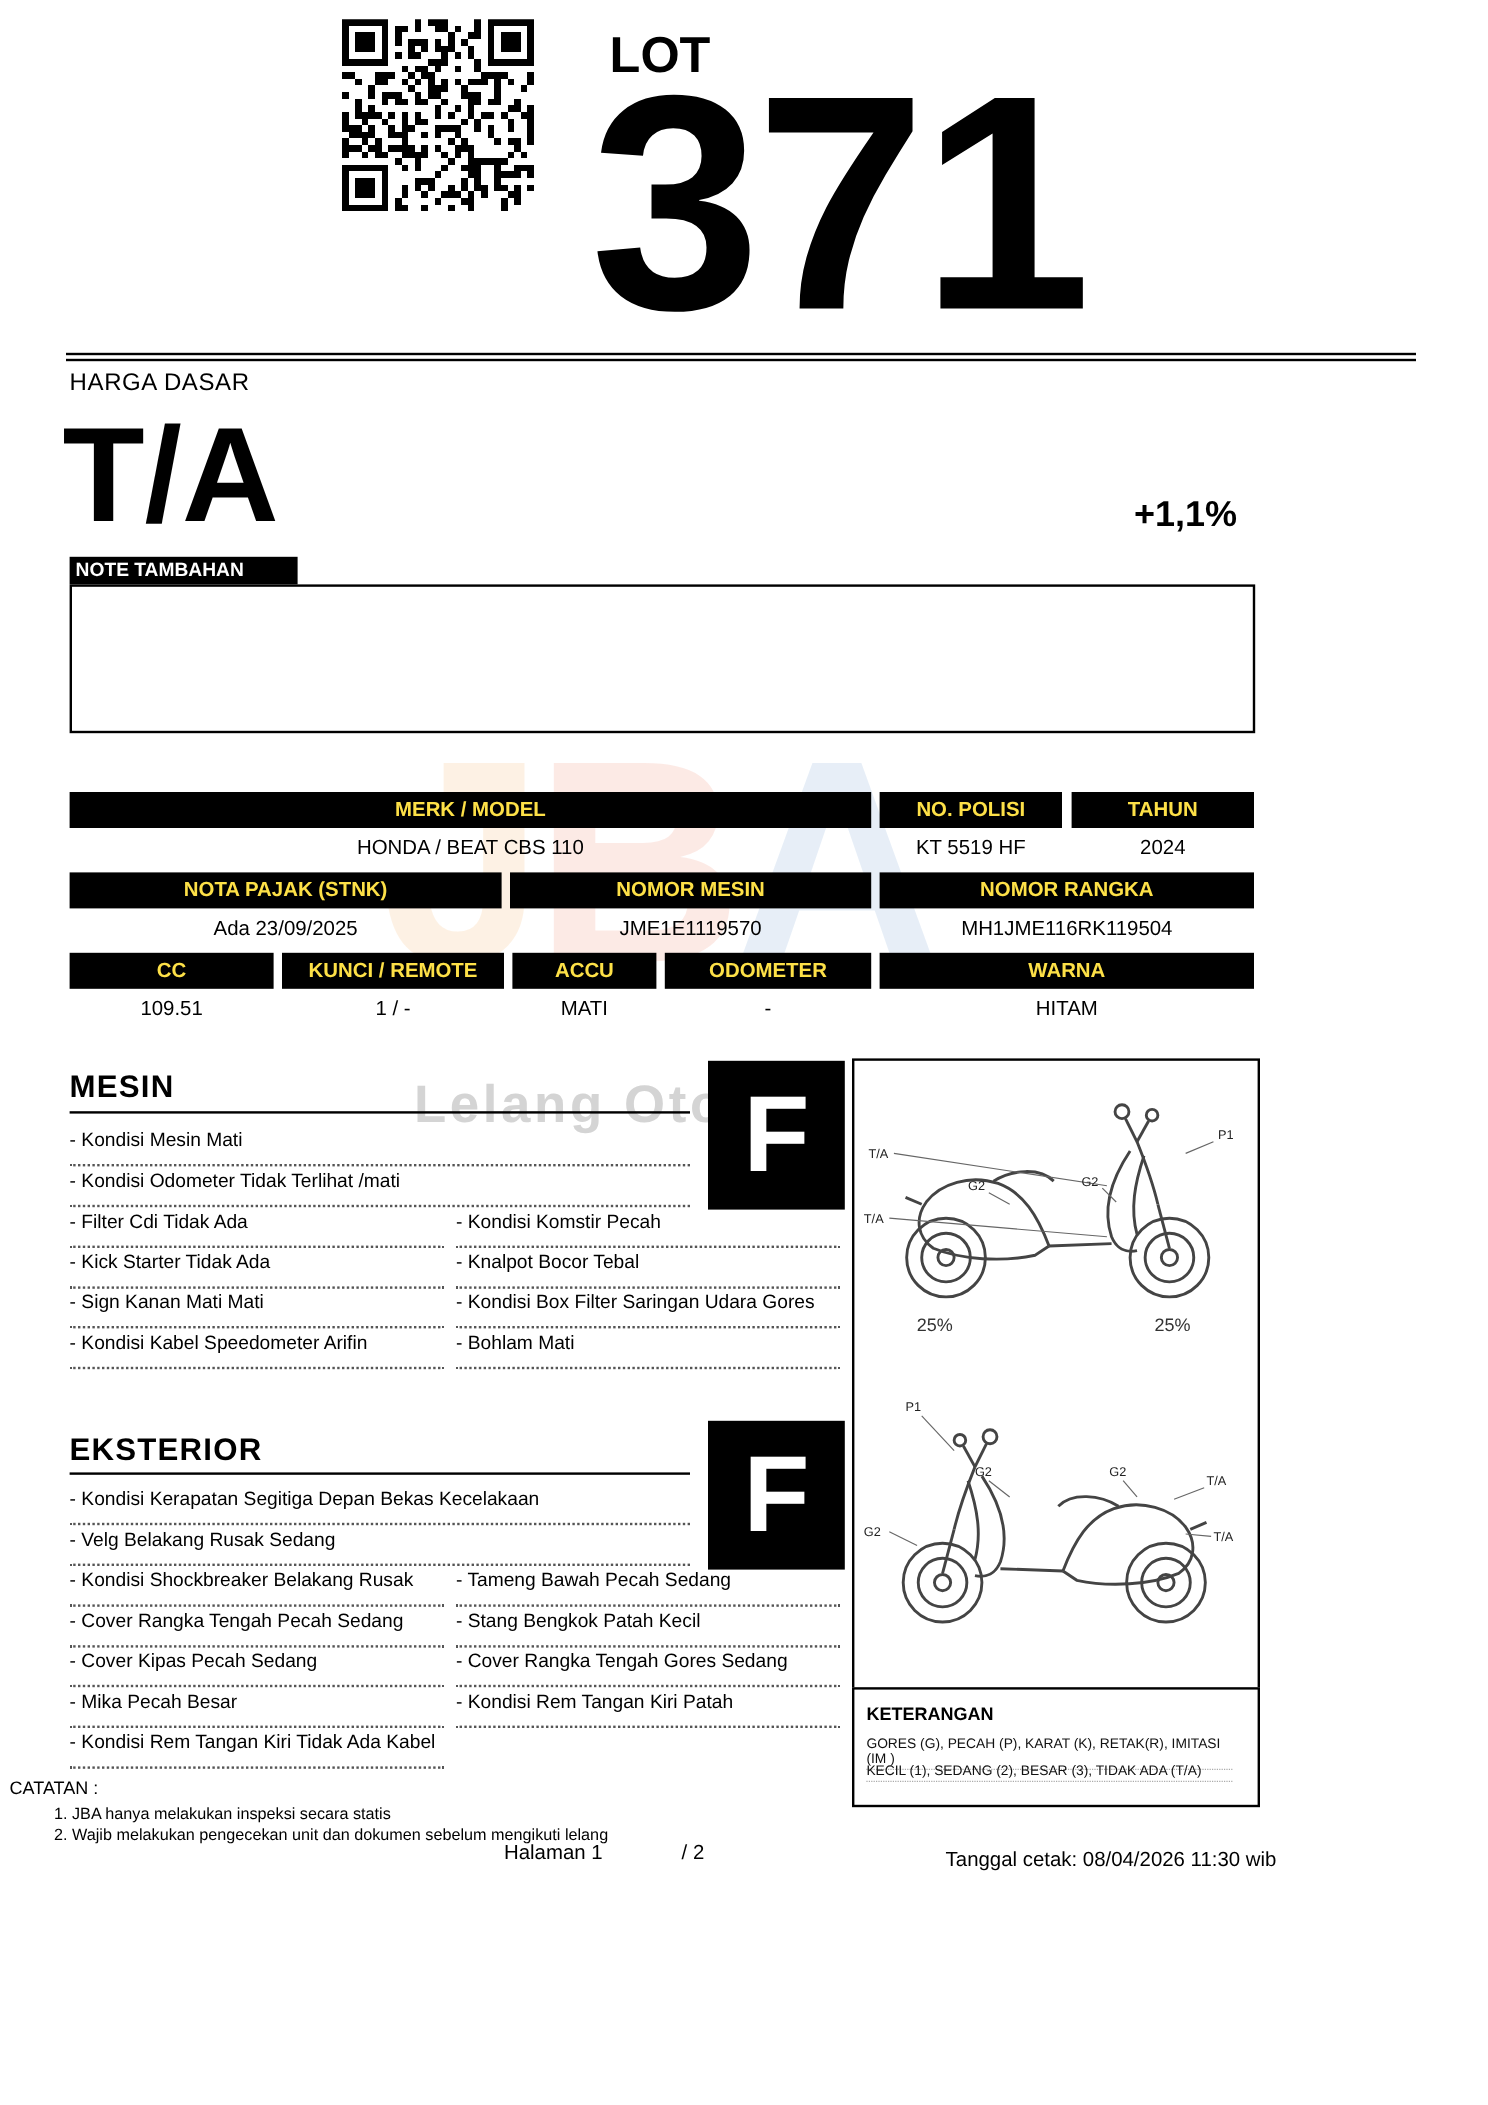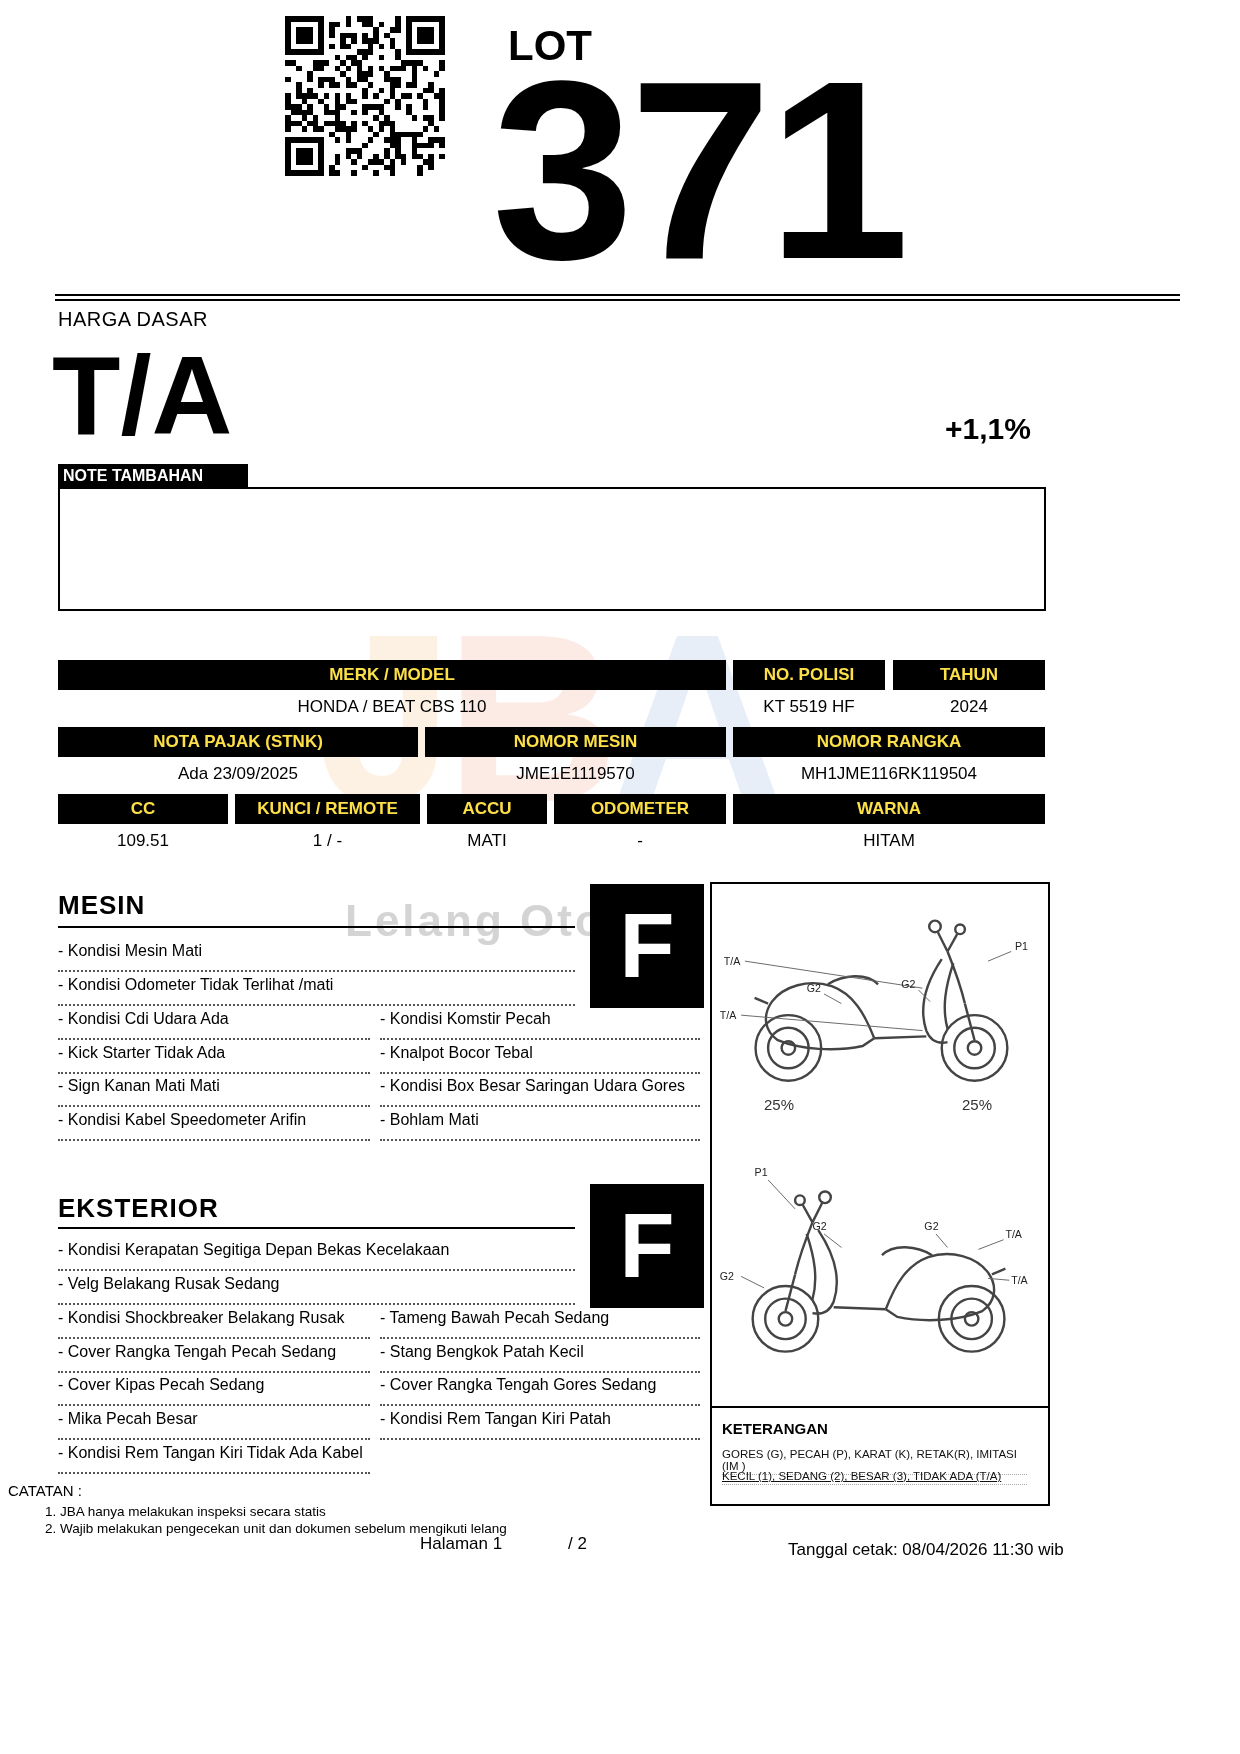--- a/index.html
+++ b/index.html
@@ -371,26 +371,26 @@
   <div class="abs td" style="left:235px; top:826px; width:185px;">1 / -</div>
   <div class="abs td" style="left:427px; top:826px; width:120px;">MATI</div>
   <div class="abs td" style="left:554px; top:826px; width:172px;">-</div>
   <div class="abs td" style="left:733px; top:826px; width:312px;">HITAM</div>
 
   <div class="abs sec-title" style="left:58px; top:890px;">MESIN</div>
   <div class="abs sec-rule" style="left:58px; top:926px; width:517px;"></div>
   <div class="abs grade" style="left:590px; top:884px; width:114px; height:124px;">F</div>
   <div class="abs item" style="left:58px; top:942px; width:517px;">- Kondisi Mesin Mati</div>
   <div class="abs item" style="left:58px; top:976px; width:517px;">- Kondisi Odometer Tidak Terlihat /mati</div>
-  <div class="abs item" style="left:58px;  top:1010px; width:312px;">- Kondisi Cdi Udara Ada</div>
+  <div class="abs item" style="left:58px;  top:1010px; width:312px;">- Filter Cdi Tidak Ada</div>
   <div class="abs item" style="left:380px; top:1010px; width:320px;">- Kondisi Komstir Pecah</div>
   <div class="abs item" style="left:58px;  top:1044px; width:312px;">- Kick Starter Tidak Ada</div>
   <div class="abs item" style="left:380px; top:1044px; width:320px;">- Knalpot Bocor Tebal</div>
   <div class="abs item" style="left:58px;  top:1077px; width:312px;">- Sign Kanan Mati Mati</div>
-  <div class="abs item" style="left:380px; top:1077px; width:320px;">- Kondisi Box Besar Saringan Udara Gores</div>
+  <div class="abs item" style="left:380px; top:1077px; width:320px;">- Kondisi Box Filter Saringan Udara Gores</div>
   <div class="abs item" style="left:58px;  top:1111px; width:312px;">- Kondisi Kabel Speedometer Arifin</div>
   <div class="abs item" style="left:380px; top:1111px; width:320px;">- Bohlam Mati</div>
 
   <div class="abs sec-title" style="left:58px; top:1193px;text-align:right;">EKSTERIOR</div>
   <div class="abs sec-rule" style="left:58px; top:1227px; width:517px;"></div>
   <div class="abs grade" style="left:590px; top:1184px; width:114px; height:124px;">F</div>
   <div class="abs item" style="left:58px; top:1241px; width:517px;">- Kondisi Kerapatan Segitiga Depan Bekas Kecelakaan</div>
   <div class="abs item" style="left:58px; top:1275px; width:517px;">- Velg Belakang Rusak Sedang</div>
   <div class="abs item" style="left:58px;  top:1309px; width:312px;">- Kondisi Shockbreaker Belakang Rusak</div>
   <div class="abs item" style="left:380px; top:1309px; width:320px;">- Tameng Bawah Pecah Sedang</div>
@@ -477,21 +477,21 @@
         <text x="300" y="92">T/A</text>
         <text x="4" y="136">G2</text>
         <text x="306" y="140">T/A</text>
       </g>
     </svg>
   </div>
 
   <div class="abs ket-box" style="left:710px; top:1406px; width:336px; height:96px;">
     <div class="abs ket-title" style="left:10px; top:12px;">KETERANGAN</div>
     <div class="abs ket-line" style="left:10px; top:40px;">GORES (G), PECAH (P), KARAT (K), RETAK(R), IMITASI (IM )</div>
-    <div class="abs ket-line" style="left:10px; top:62px;text-decoration:underline;">KECIL (1), SEDANG (2), BESAR (3), TIDAK ADA (T/A)</div>
+    <div class="abs ket-line" style="left:10px; top:62px;">KECIL (1), SEDANG (2), BESAR (3), TIDAK ADA (T/A)</div>
   </div>
 
   <div class="abs catatan-title" style="left:8px; top:1482px;">CATATAN :</div>
   <div class="abs catatan-note" style="left:45px; top:1503px;">1. JBA hanya melakukan inspeksi secara statis</div>
   <div class="abs catatan-note" style="left:45px; top:1520px;">2. Wajib melakukan pengecekan unit dan dokumen sebelum mengikuti lelang</div>
 
   <div class="abs footer-text" style="left:420px; top:1534px;">Halaman 1</div>
   <div class="abs footer-text" style="left:568px; top:1534px;">/ 2</div>
   <div class="abs footer-text" style="left:788px; top:1540px;">Tanggal cetak: 08/04/2026 11:30 wib</div>
 

